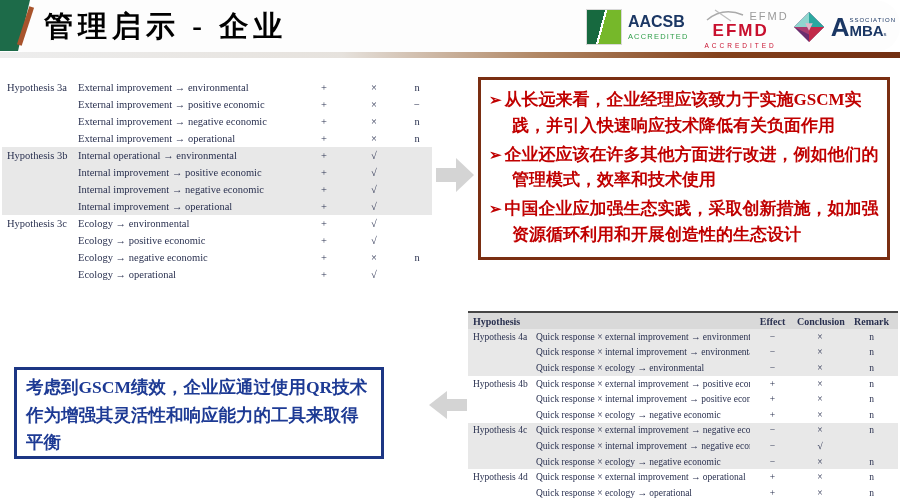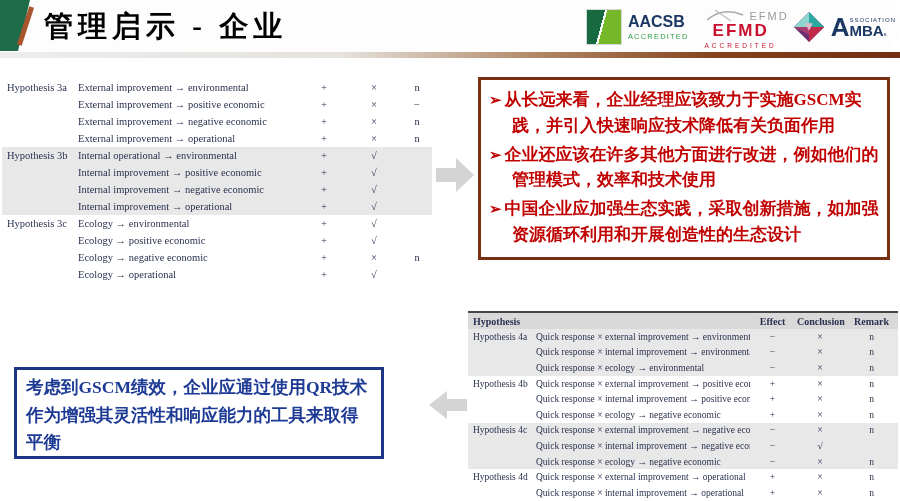--- a/index.html
+++ b/index.html
@@ -324,27 +324,20 @@
       </tr>
       <tr>
         <td>Hypothesis 4d</td>
         <td>Quick response × external improvement → operational</td>
         <td class="c">+</td>
         <td class="c">×</td>
         <td class="c">n</td>
       </tr>
       <tr>
         <td></td>
-        <td>Quick response × internal improvement → operational</td>
-        <td class="c">+</td>
-        <td class="c">×</td>
-        <td class="c">n</td>
-      </tr>
-      <tr>
-        <td></td>
         <td>Quick response × ecology → operational</td>
         <td class="c">+</td>
         <td class="c">×</td>
         <td class="c">n</td>
       </tr>
     </tbody>
 </table>
 
 <svg class="arrow" style="left:429px; top:388px;" width="38" height="34" viewBox="0 0 38 34">
   <path d="M38 11 L18 11 L18 3 L0 17 L18 31 L18 23 L38 23 Z" fill="#d4d4d4"></path>

